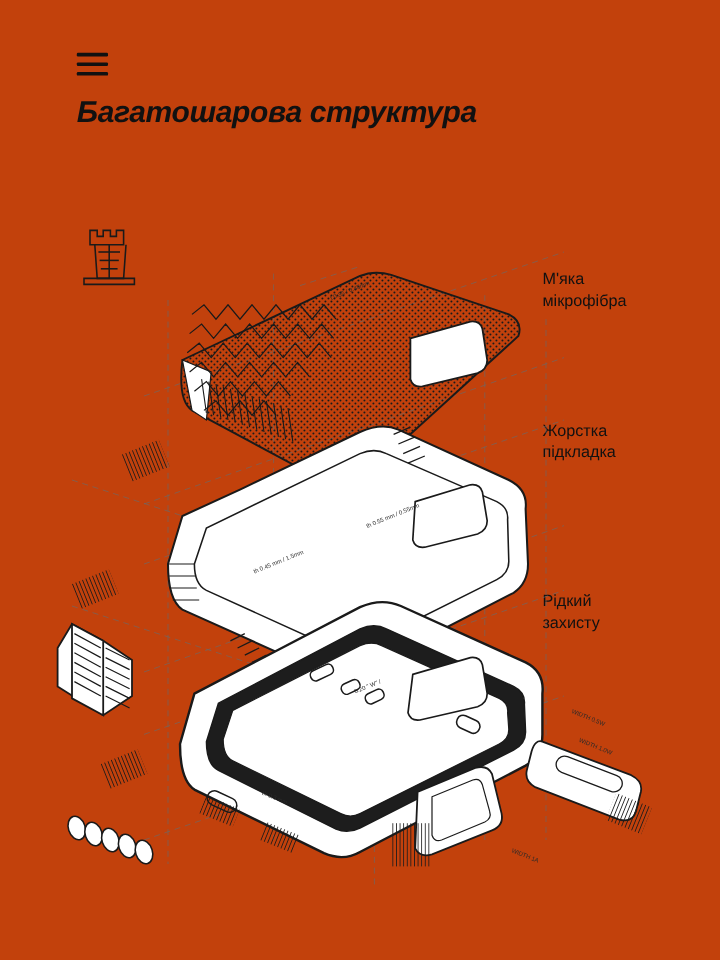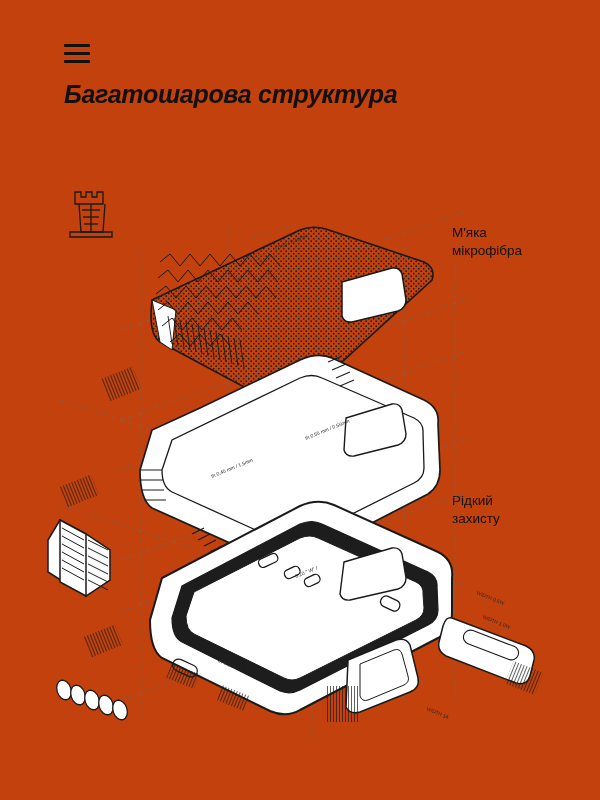--- a/index.html
+++ b/index.html
@@ -99,20 +99,22 @@
     <span></span>
     <span></span>
     <span></span>
   </div>
 
   <div class="title">Багатошарова структура</div>
 
 
   <div class="layer-label label-1">М'яка
 мікрофібра</div>
+  <div class="layer-label label-2">Жорстка
+підкладка</div>
   <div class="layer-label label-3">Рідкий
 захисту</div>
 
   <svg class="diagram" viewBox="0 0 600 800">
     <defs>
       <pattern id="dots" width="5" height="5" patternUnits="userSpaceOnUse" patternTransform="rotate(0)">
         <circle cx="1.2" cy="1.2" r="0.85" fill="#1a1a1a"></circle>
         <circle cx="3.7" cy="3.7" r="0.85" fill="#1a1a1a"></circle>
       </pattern>
       <pattern id="hatch" width="4" height="4" patternUnits="userSpaceOnUse" patternTransform="rotate(45)">

